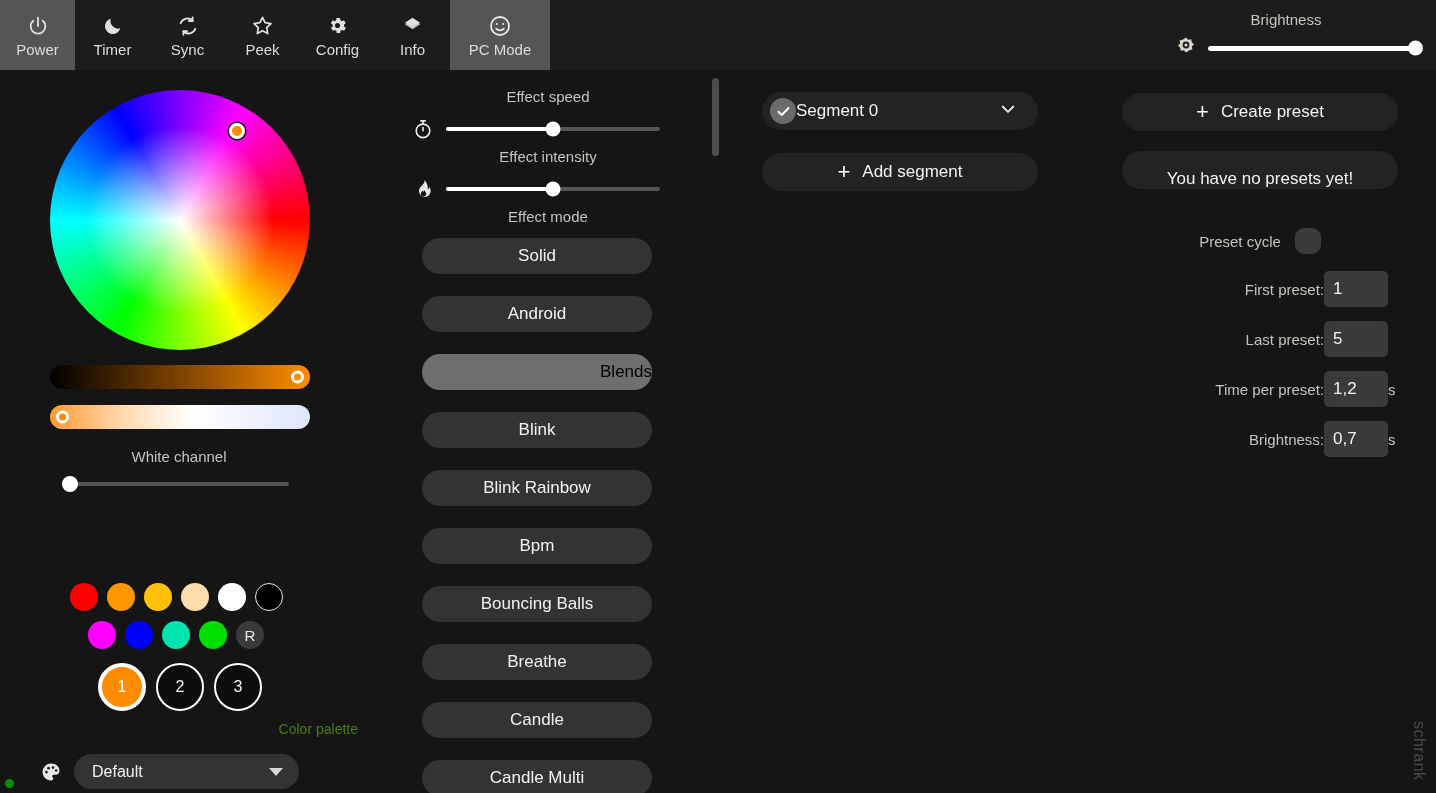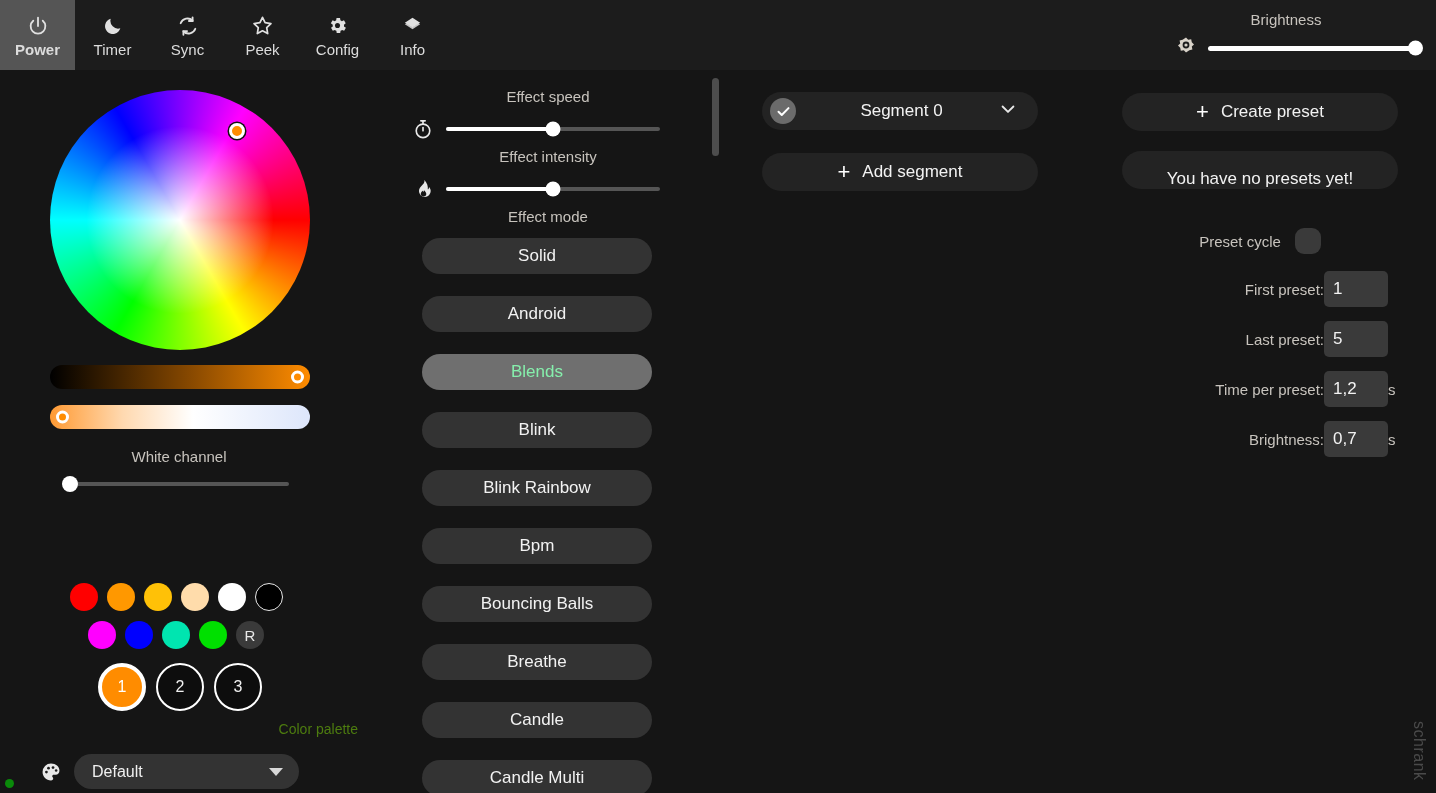--- a/index.html
+++ b/index.html
@@ -16,21 +16,21 @@
   .topbar {
     position: absolute; left: 0; top: 0; width: 1436px; height: 70px;
     background: #1c1c1c; display: flex; align-items: stretch;
   }
   .navtab {
     width: 75px; height: 70px; display: flex; flex-direction: column;
     align-items: center; justify-content: center; gap: 3px;
     color: #d8d8d8; cursor: pointer; user-select: none; background: #1c1c1c;
   }
   .navtab.wide { width: 100px; }
-  .navtab.active { background: #555555; font-weight: bold; }
+  .navtab.active { background: #555555; }
   .navtab .ico { height: 26px; display:flex; align-items:center; justify-content:center; }
   .navtab .ico svg { display:block; }
   .navtab .lbl { font-size: 15px; line-height: 16px; color: #dcdcdc; }
 
   .bright-wrap {
     position: absolute; right: 10px; top: 0; width: 280px; height: 70px;
   }
   .bright-label {
     position: absolute; top: 11px; left: 0; width: 280px; text-align: center;
     font-size: 15px; color: #c7c3bd;
@@ -148,21 +148,21 @@
     position: absolute; top: 50%; transform: translate(-50%,-50%);
     width: 15px; height: 15px; border-radius: 50%; background: #ffffff;
   }
 
   .fx-list { position: absolute; left: 64px; top: 168px; width: 230px; }
   .fx-item {
     height: 36px; margin-bottom: 22px; border-radius: 18px; background: #333333;
     color: #f2f2f2; font-size: 17px;
     display: flex; align-items: center; justify-content: center; cursor: pointer;
   }
-  .fx-item.selected { background: #6f6f6f; color: #86efac; }
+  .fx-item.selected { background: #6f6f6f; color: #000000; justify-content: flex-end; }
 
   .scrollbar {
     position: absolute; left: 354px; top: 8px; width: 7px; height: 700px;
     background: transparent;
   }
   .scroll-thumb {
     position: absolute; left: 0; top: 0; width: 7px; height: 78px;
     background: #4d4d4d; border-radius: 4px; cursor: pointer;
   }
 
@@ -170,21 +170,21 @@
   .col-seg { position: absolute; left: 738px; top: 70px; width: 360px; height: 723px; }
   .seg-card {
     position: absolute; left: 24px; top: 22px; width: 276px; height: 38px;
     border-radius: 19px; background: #232323; display: flex; align-items: center; cursor: pointer;
   }
   .seg-check {
     width: 26px; height: 26px; border-radius: 50%; background: #6b6b6b;
     margin-left: 8px; display: flex; align-items: center; justify-content: center;
     flex: 0 0 26px; cursor: pointer;
   }
-  .seg-name { flex: 1; text-align: center; font-size: 17px; color: #f2f2f2; margin-left: 9px; }
+  .seg-name { flex: 1; text-align: left; font-size: 17px; color: #f2f2f2; }
   .seg-chev { width: 26px; margin-right: 14px; flex: 0 0 26px; }
 
   .add-seg {
     position: absolute; left: 24px; top: 83px; width: 276px; height: 38px;
     border-radius: 19px; background: #232323; color: #f2f2f2; font-size: 17px;
     display: flex; align-items: center; justify-content: center; gap: 12px; cursor: pointer;
   }
   .plus-g { font-size: 22px; line-height: 22px; color: #ffffff; }
 
   
@@ -293,20 +293,31 @@
     <div class="navtab">
       <span class="ico">
         <svg width="23" height="23" viewBox="0 0 24 24" fill="#e0e0e0">
           <path d="M12 4l8 5-8 5-8-5z"></path>
           <path d="M12 13.6l6.2-3.9 1.8 1.1-8 5-8-5 1.8-1.1z" opacity="0.85"></path>
         </svg>
       </span>
       <span class="lbl">Info</span>
     </div>
 
+    <div class="navtab wide active">
+      <span class="ico">
+        <svg width="24" height="24" viewBox="0 0 24 24" fill="none" stroke="#e8e8e8" stroke-width="1.8" stroke-linecap="round">
+          <circle cx="12" cy="12" r="9"></circle>
+          <circle cx="8.8" cy="10" r="1.1" fill="#e8e8e8" stroke="none"></circle>
+          <circle cx="15.2" cy="10" r="1.1" fill="#e8e8e8" stroke="none"></circle>
+          <path d="M8.2 14.6a5 5 0 0 0 7.6 0"></path>
+        </svg>
+      </span>
+      <span class="lbl">PC Mode</span>
+    </div>
 
     <div class="bright-wrap">
       <div class="bright-label">Brightness</div>
       <div class="bright-row">
         <span class="sun-icon">
           <svg width="24" height="24" viewBox="0 0 24 24" fill="#d8d2c8">
             <path d="M12 1.6l2.2 2.2 3-.6.6 3 2.2 2.2-2.2 2.2.6 3-3 .6L12 16.4 9.8 14.2l-3 .6-.6-3L4 9.6l2.2-2.2-.6-3 3-.6z"></path>
             <circle cx="12" cy="9" r="3.4" fill="#1c1c1c"></circle>
             <circle cx="12" cy="9" r="1.6" fill="#d8d2c8"></circle>
           </svg>

